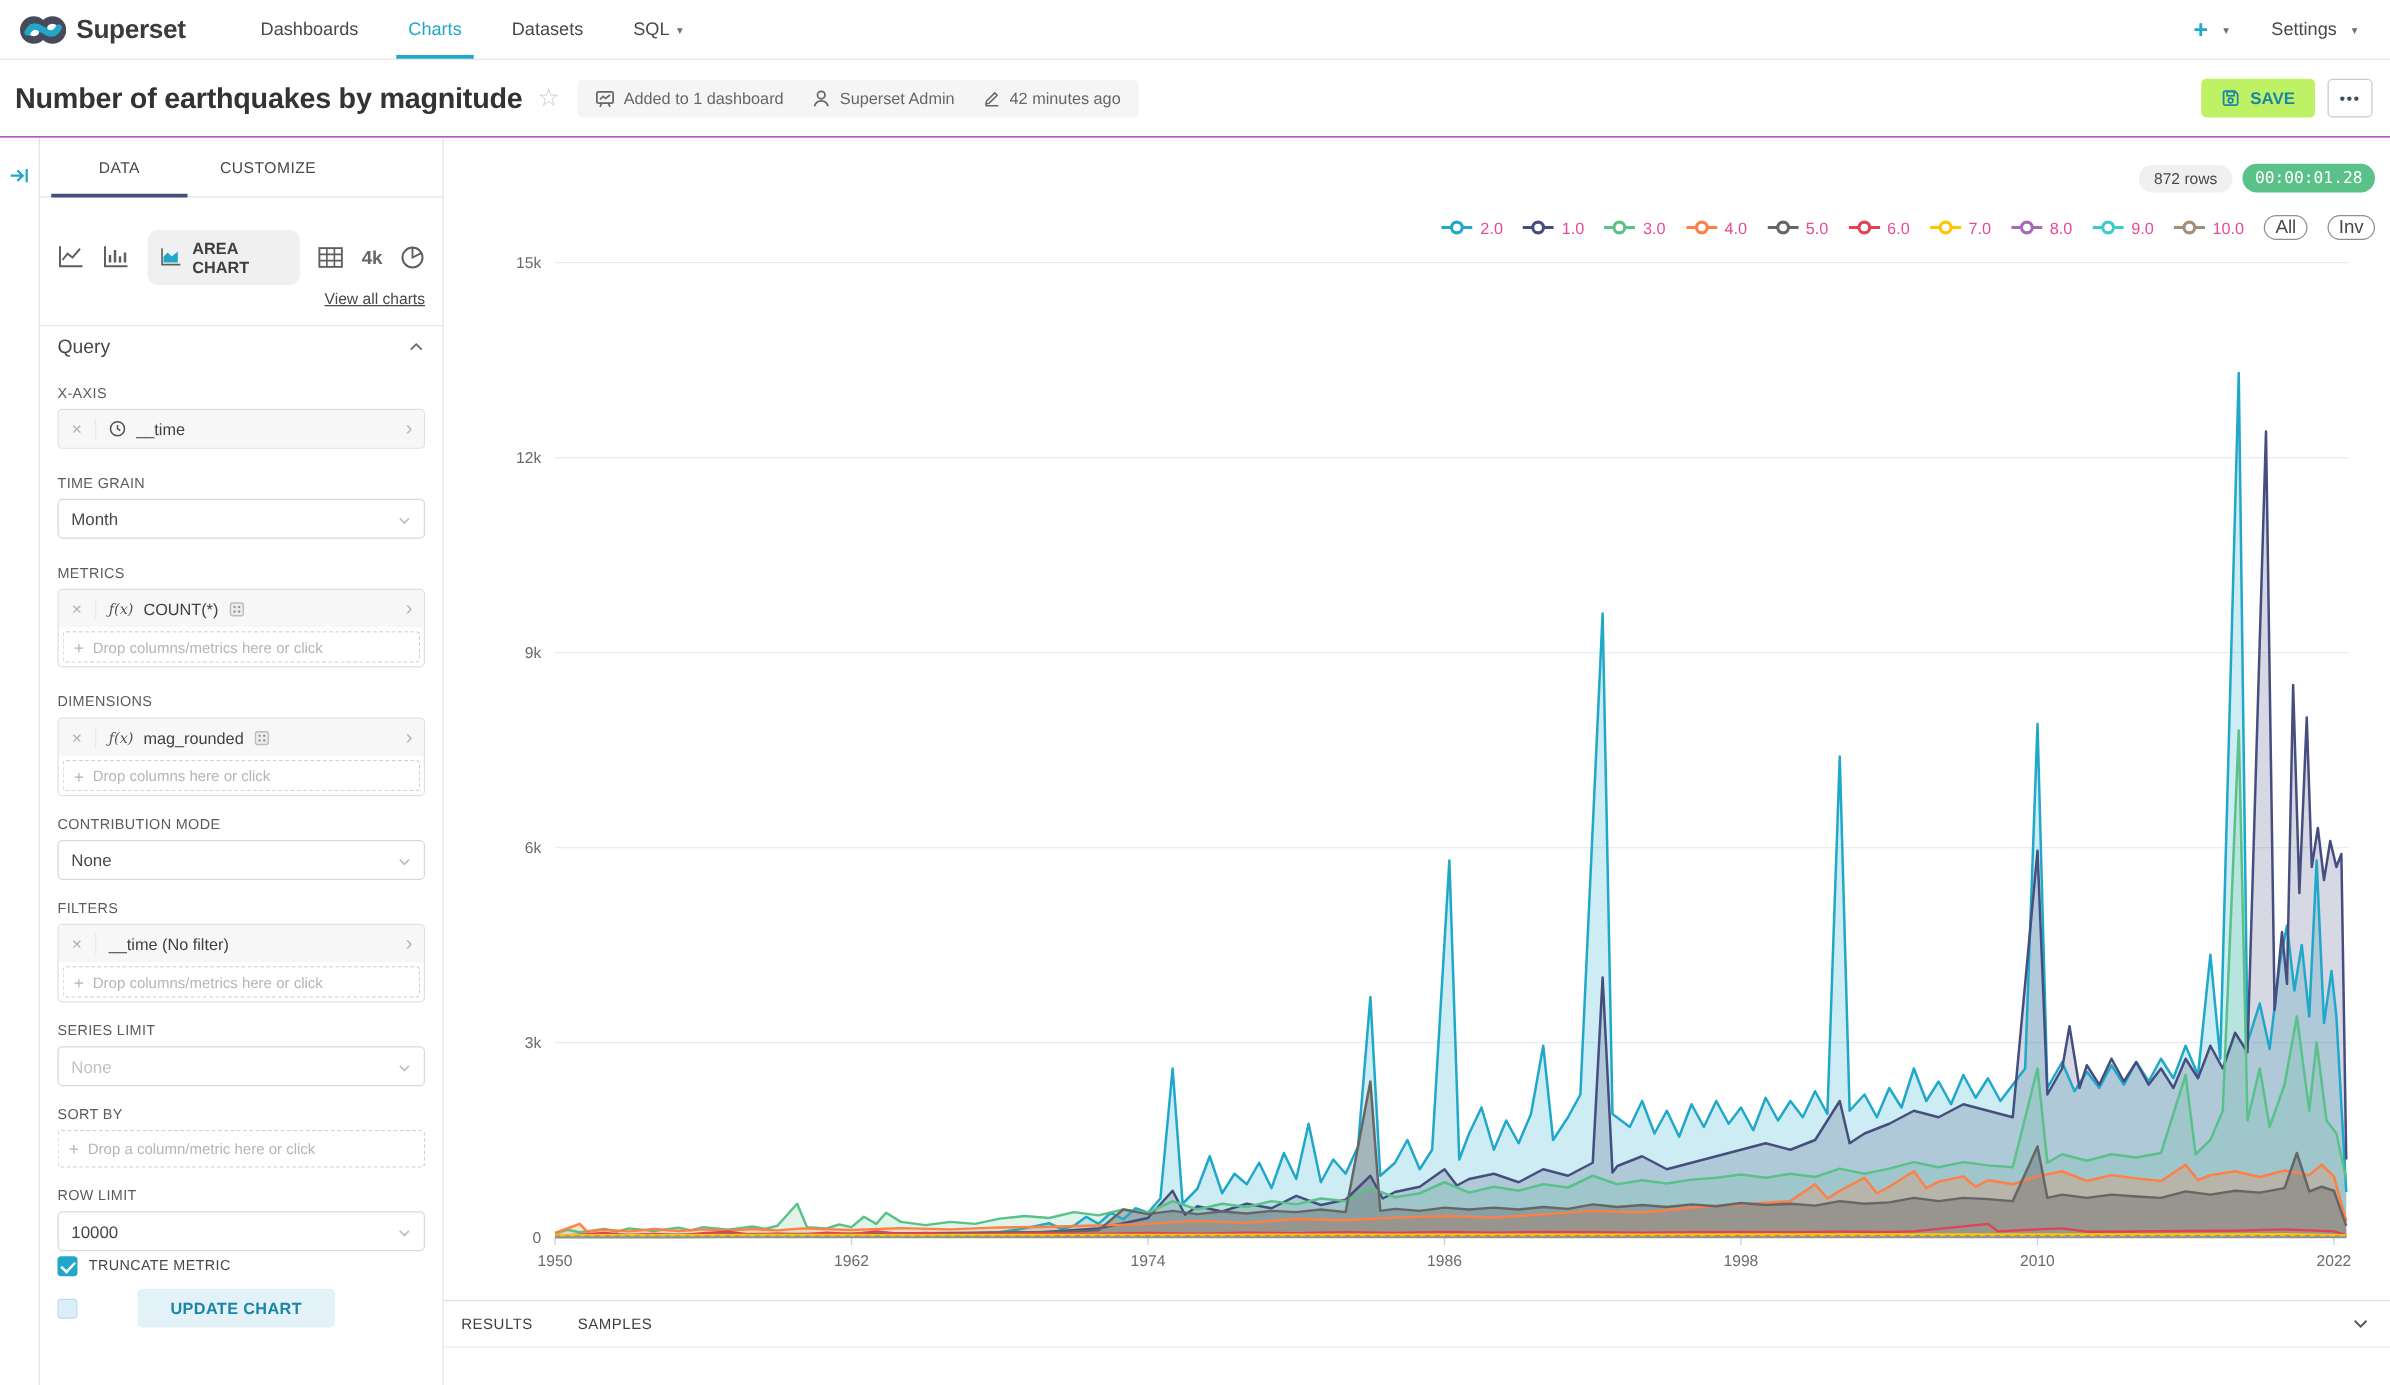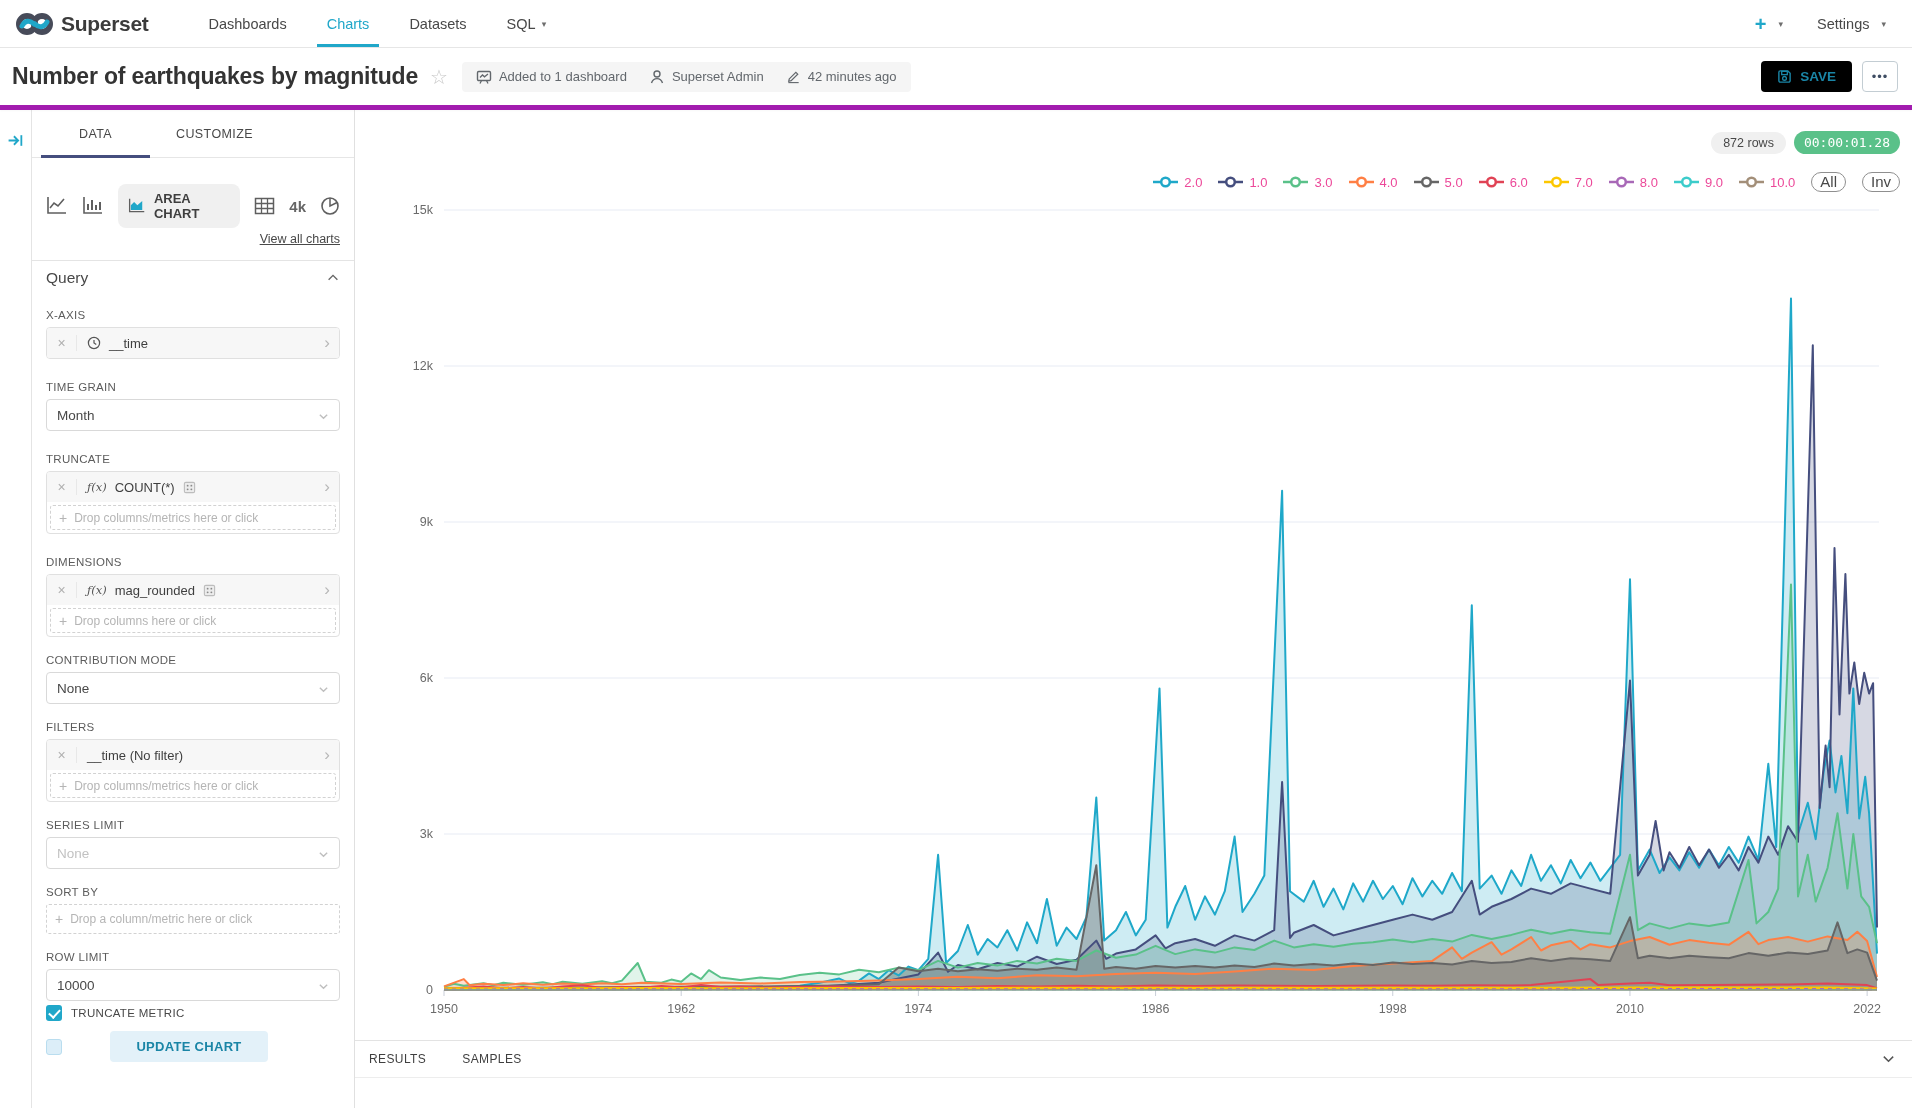--- a/index.html
+++ b/index.html
@@ -14,27 +14,27 @@
   .nav-items{display:flex;align-items:stretch;margin-left:30px}
   .nav-item{display:flex;align-items:center;padding:12px 20px;font-size:14.5px;color:#484848;cursor:pointer;position:relative}
   .nav-item.active{color:#20a7c9}
   .nav-item.active::after{content:"";position:absolute;left:10px;right:10px;bottom:0;height:3px;background:#20a7c9}
   .nav-caret{font-size:9px;color:#6e6e6e;margin-left:6px}
   .nav-right{margin-left:auto;display:flex;align-items:center;gap:34px;padding-right:26px}
   .nav-plus{color:#20a7c9;font-size:20px;font-weight:700;line-height:1}
   .nav-plus-wrap,.nav-settings{display:flex;align-items:center;gap:6px;font-size:14.5px;cursor:pointer}
 
   
-  .chart-header{height:62px;display:flex;align-items:center;border-bottom:5px solid #a21caf;box-shadow:0 1px 2px rgba(0,0,0,.03);padding:0 14px 0 12px;position:relative;z-index:4;background:#fff}
+  .chart-header{height:62px;display:flex;align-items:center;border-bottom:1px solid #a21caf;box-shadow:0 1px 2px rgba(0,0,0,.03);padding:0 14px 0 12px;position:relative;z-index:4;background:#fff}
   .page-title{font-size:23px;font-weight:700;color:#333;letter-spacing:-.2px}
   .star{font-size:20px;color:#c9c9c9;margin:0 14px 0 12px;cursor:pointer}
   .meta-pill{display:flex;align-items:center;gap:22px;background:#f5f5f5;border-radius:4px;padding:7px 14px;font-size:13px;color:#62676c}
   .meta-item{display:flex;align-items:center;gap:7px}
   .header-actions{margin-left:auto;display:flex;align-items:center;gap:10px}
-  .save-btn{display:flex;align-items:center;gap:8px;background:#000000;border:none;border-radius:4px;height:31px;padding:0 16px;color:#1a85a6;font-weight:700;font-size:13.5px;cursor:pointer;font-family:inherit}
+  .save-btn{display:flex;align-items:center;gap:8px;background:#bef264;border:none;border-radius:4px;height:31px;padding:0 16px;color:#1a85a6;font-weight:700;font-size:13.5px;cursor:pointer;font-family:inherit}
   .more-btn{width:36px;height:31px;border:1px solid #c3cdd3;border-radius:4px;background:#fff;color:#3f4d63;font-size:13px;letter-spacing:1px;cursor:pointer;line-height:1}
 
   
   .workspace{display:flex;height:998px}
   .rail{width:32px;border-right:1px solid #e4e4e4;padding-top:22px;display:flex;justify-content:center;align-items:flex-start}
   .panel{width:323px;border-right:1px solid #e0e0e0;overflow:hidden;position:relative}
   .panel-tabs{display:flex;height:48px;border-bottom:1px solid #e6e6e6;padding-left:4px}
   .ptab{width:119px;display:flex;align-items:center;justify-content:center;font-size:12.5px;letter-spacing:.4px;color:#484848;cursor:pointer;position:relative}
   .ptab.active::after{content:"";position:absolute;left:5px;right:5px;bottom:-1px;height:3px;background:#454e7e}
   .panel-body{padding:0 14px}
@@ -247,21 +247,21 @@
         </div>
 
         <div class="flabel">TIME GRAIN</div>
         <div class="select">
           <span>Month</span>
           <svg class="sel-caret" width="11" height="11" viewBox="0 0 12 12">
               <path d="M2 4l4 4 4-4" fill="none" stroke="#bfbfbf" stroke-width="1.5"></path>
             </svg>
         </div>
 
-        <div class="flabel">TRUNCATE</div>
+        <div class="flabel">METRICS</div>
         <div class="fbox">
           <div class="frow">
             <span class="fclose">×</span>
             <span class="fcontent">
               <span class="fx">ƒ(x)</span>
               <span>COUNT(*)</span>
               <svg width="13" height="13" viewBox="0 0 14 14">
                   <rect x="1.5" y="1.5" width="11" height="11" rx="1.5" fill="#ececec" stroke="#bdbdbd" stroke-width="1.2"></rect>
                   <circle cx="5" cy="5" r="1" fill="#8a8a8a"></circle>
                   <circle cx="9" cy="5" r="1" fill="#8a8a8a"></circle>

